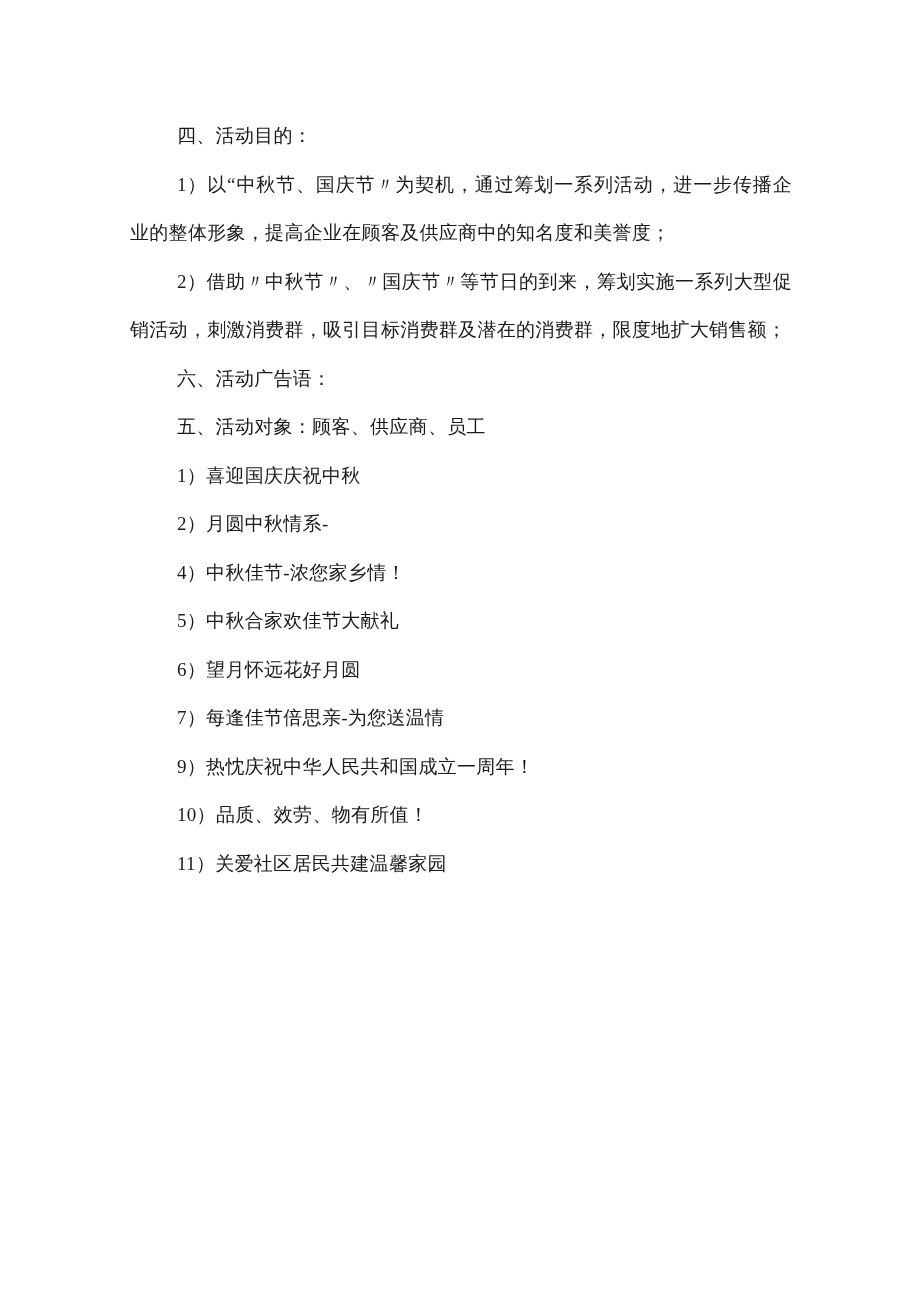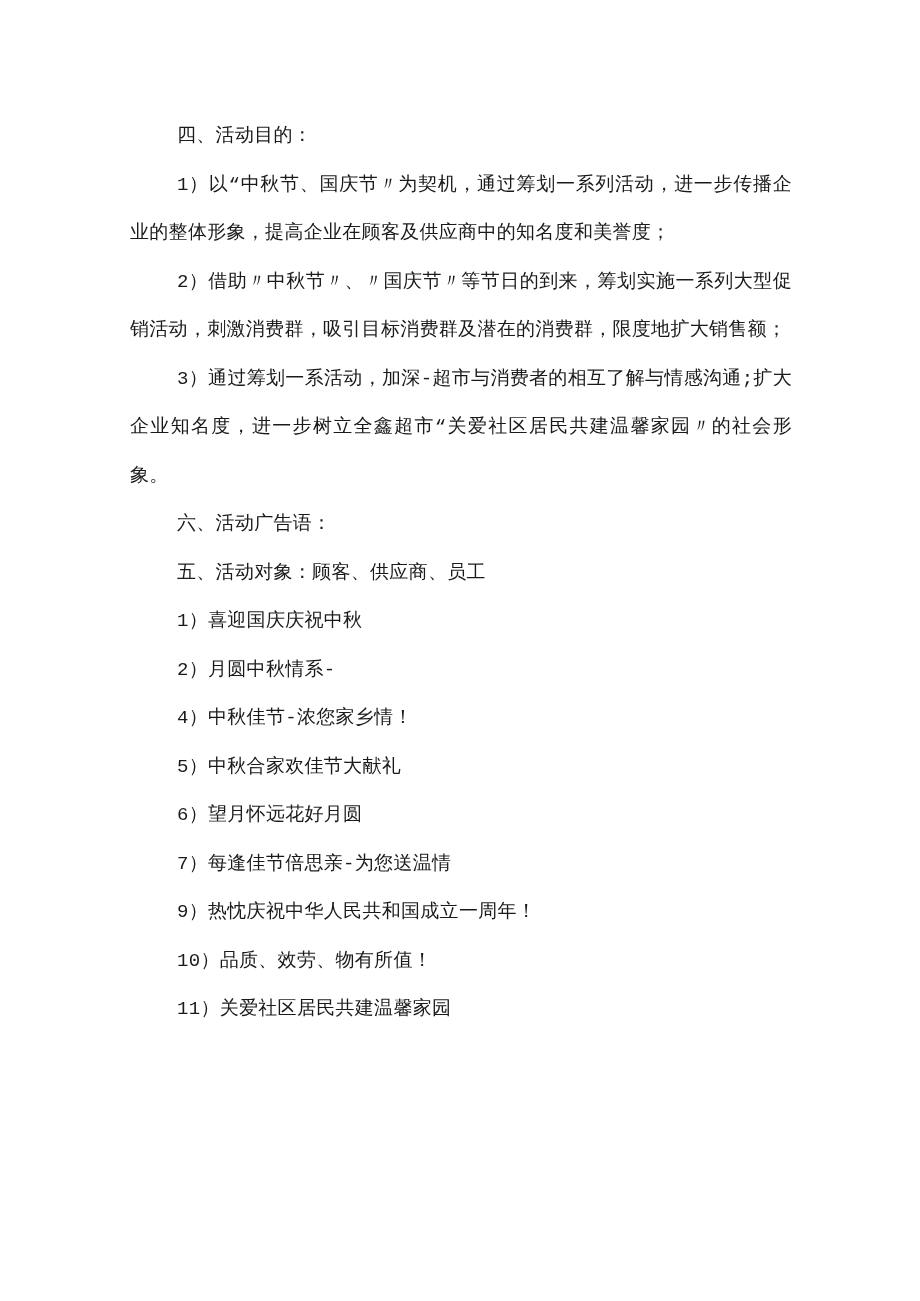--- a/index.html
+++ b/index.html
@@ -2,42 +2,41 @@
 <html><head>
 <meta charset="utf-8">
 <style>
   html, body { margin: 0; padding: 0; background: #ffffff; }
   body { width: 920px; height: 1301px; position: relative; overflow: hidden; }
   .page {
     position: absolute;
     left: 130px;
     top: 112px;
     width: 662px;
-    font-family: Liberation Mono, monospace;
+    font-family: Liberation Serif, serif;
     font-size: 19px;
     color: #1a1a1a;
     line-height: 48.5px;
   }
   .para {
     margin: 0;
     text-indent: 47px;
     text-align: justify;
     text-align-last: left;
     letter-spacing: 0.3px;
     word-break: break-all;
   }
 </style>
 </head>
 <body>
 
 <div class="page">
   <p class="para">四、活动目的：</p>
   <p class="para">1）以“中秋节、国庆节〃为契机，通过筹划一系列活动，进一步传播企业的整体形象，提高企业在顾客及供应商中的知名度和美誉度；</p>
   <p class="para">2）借助〃中秋节〃、〃国庆节〃等节日的到来，筹划实施一系列大型促销活动，刺激消费群，吸引目标消费群及潜在的消费群，限度地扩大销售额；</p>
-  <p class="para">3）通过筹划一系活动，加深-超市与消费者的相互了解与情感沟通;扩大企业知名度，进一步树立全鑫超市“关爱社区居民共建温馨家园〃的社会形象。</p>
 
   <p class="para">六、活动广告语：</p>
 
   <p class="para">五、活动对象：顾客、供应商、员工</p>
   <p class="para">1）喜迎国庆庆祝中秋</p>
   <p class="para">2）月圆中秋情系-</p>
   <p class="para">4）中秋佳节-浓您家乡情！</p>
   <p class="para">5）中秋合家欢佳节大献礼</p>
   <p class="para">6）望月怀远花好月圆</p>
   <p class="para">7）每逢佳节倍思亲-为您送温情</p>

